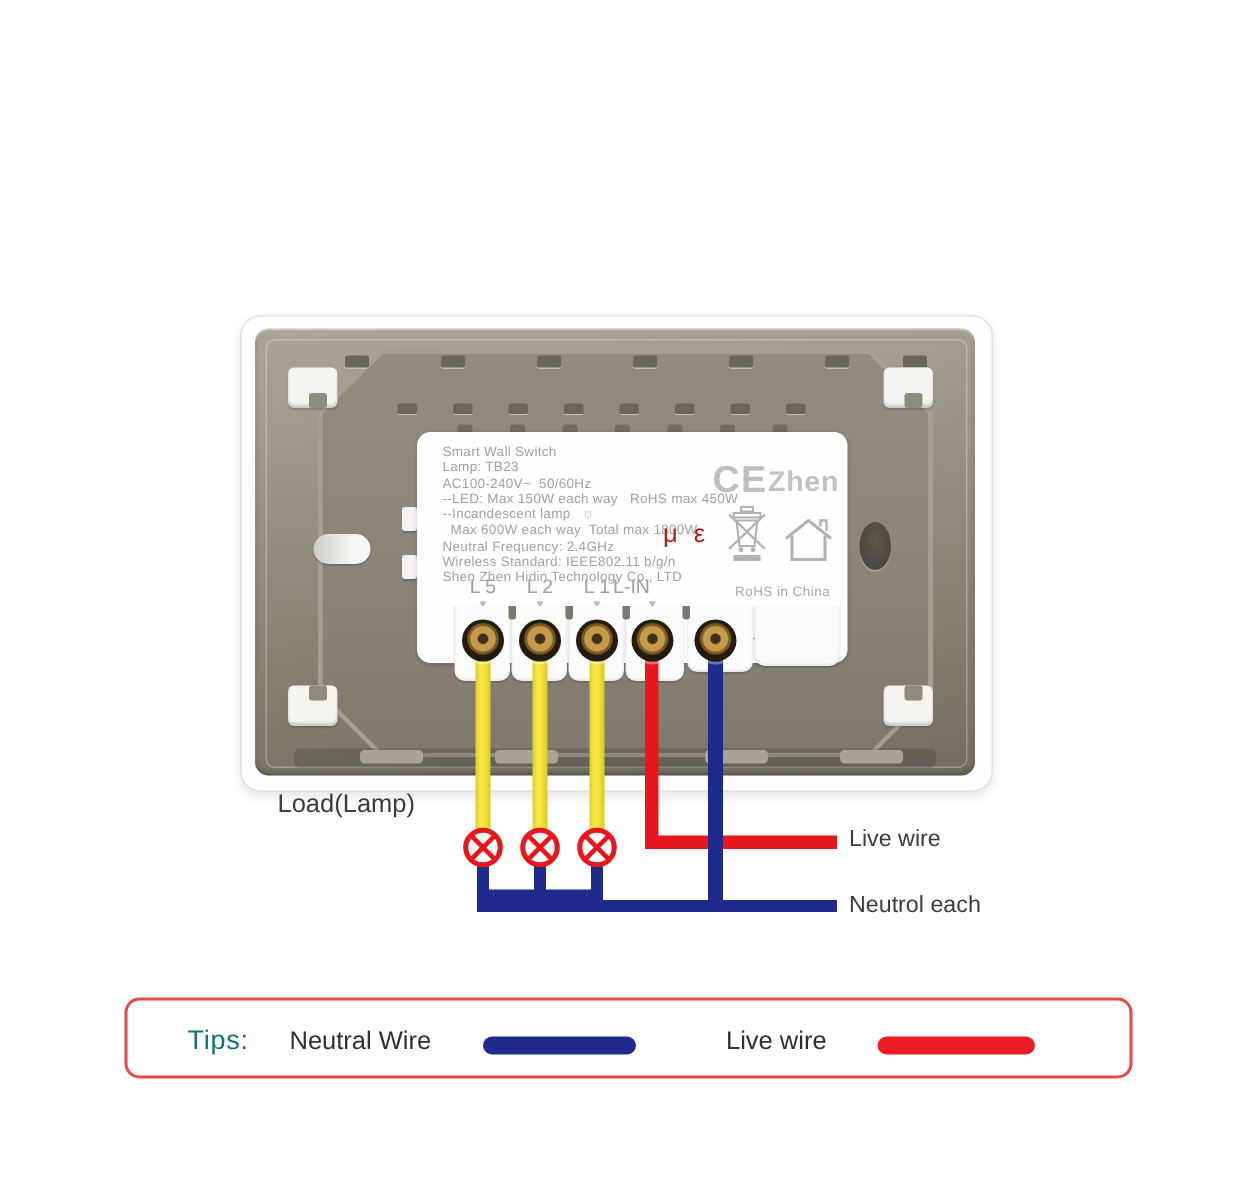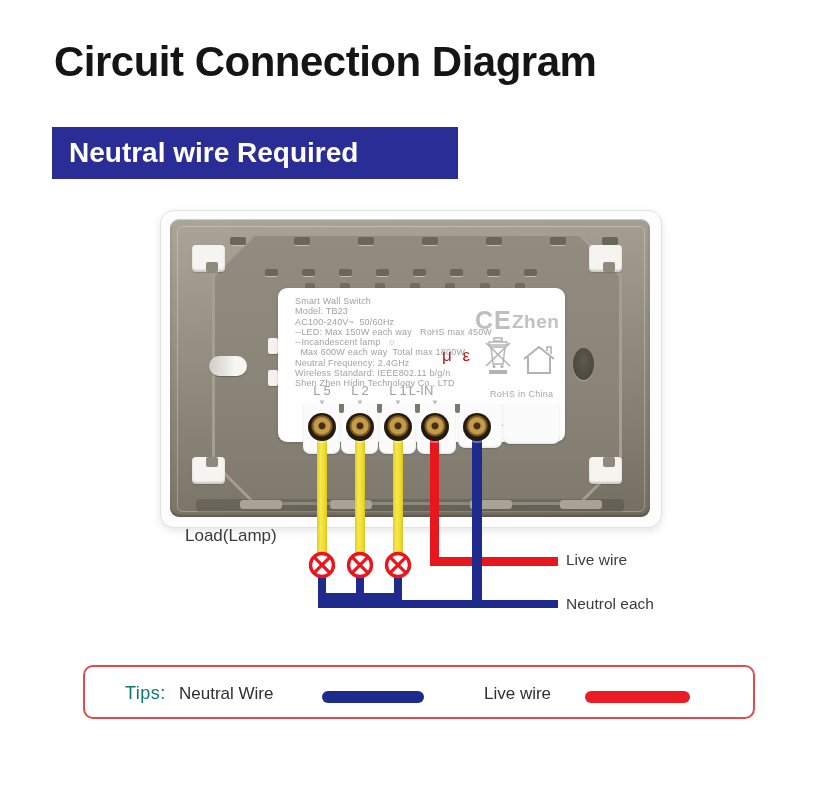--- a/index.html
+++ b/index.html
@@ -110,24 +110,20 @@
   }
   .tips-title{left:40px;top:16px;font-size:18px;color:#0f766e;letter-spacing:0.5px;}
   .tips-text{top:17px;font-size:17px;color:#2f2f2f;}
   .pill{top:24px;height:12px;border-radius:6px;}
 </style>
 </head>
 <body>
 
 <div class="stage">
 
-  <div class="abs page-title">Circuit Connection Diagram</div>
-  <div class="abs banner">
-    <div class="abs banner-text">Neutral wire Required</div>
-  </div>
 
   <div class="abs frame"></div>
   <div class="abs plate"></div>
   <div class="abs plate-groove"></div>
   <div class="abs oct platform-outer"></div>
   <div class="abs platform-inner"></div>
 
   <div class="abs slot slot-a" style="left:230px"></div>
   <div class="abs slot slot-a" style="left:294px"></div>
   <div class="abs slot slot-a" style="left:358px"></div>
@@ -172,21 +168,21 @@
   <div class="abs bottom-tab" style="left:240px"></div>
   <div class="abs bottom-tab" style="left:330px"></div>
   <div class="abs bottom-tab" style="left:470px"></div>
   <div class="abs bottom-tab" style="left:560px"></div>
   <div class="abs side-tab" style="left:268px;top:338px"></div>
   <div class="abs side-tab" style="left:268px;top:370px"></div>
 
   <div class="abs label-panel">
     <div class="abs lbl-text">
       <div class="lbl-line"><span>Smart Wall Switch</span></div>
-      <div class="lbl-line"><span>Model: TB23</span></div>
+      <div class="lbl-line"><span>Lamp: TB23</span></div>
       <div class="lbl-line"><span>AC100-240V~  50/60Hz</span></div>
       <div class="lbl-line"><span>--LED: Max 150W each way   RoHS max 450W</span></div>
       <div class="lbl-line"><span>--Incandescent lamp</span><span class="lamp-glyph">☼</span></div>
       <div class="lbl-line"><span>  Max 600W each way  Total max 1800W</span></div>
       <div class="lbl-line"><span>Neutral Frequency: 2.4GHz</span></div>
       <div class="lbl-line"><span>Wireless Standard: IEEE802.11 b/g/n</span></div>
       <div class="lbl-line"><span>Shen Zhen Hidin Technology Co., LTD</span></div>
     </div>
     <div class="abs ce-mark">CE</div>
     <div class="abs rohs-mark">Zhen</div>
@@ -265,19 +261,19 @@
     <line x1="9.6" y1="9.6" x2="24.4" y2="24.4" stroke="#e8161d" stroke-width="3.2" stroke-linecap="round"></line>
     <line x1="24.4" y1="9.6" x2="9.6" y2="24.4" stroke="#e8161d" stroke-width="3.2" stroke-linecap="round"></line>
   </svg>
 
   <div class="abs load-label">Load(Lamp)</div>
   <div class="abs wire-tag" style="left:566px;top:551px">Live wire</div>
   <div class="abs wire-tag" style="left:566px;top:595px">Neutrol each</div>
 
   <div class="abs tips-box">
     <div class="abs tips-title">Tips:</div>
-    <div class="abs tips-text" style="left:94px">Neutral Wire</div>
+    <div class="abs tips-text" style="left:108px">Neutral Wire</div>
     <div class="abs pill w-blue" style="left:237px;width:102px"></div>
     <div class="abs tips-text" style="left:399px">Live wire</div>
     <div class="abs pill" style="left:500px;width:105px;background:#ec1c24"></div>
   </div>
 
 </div>
 
 </body></html>

